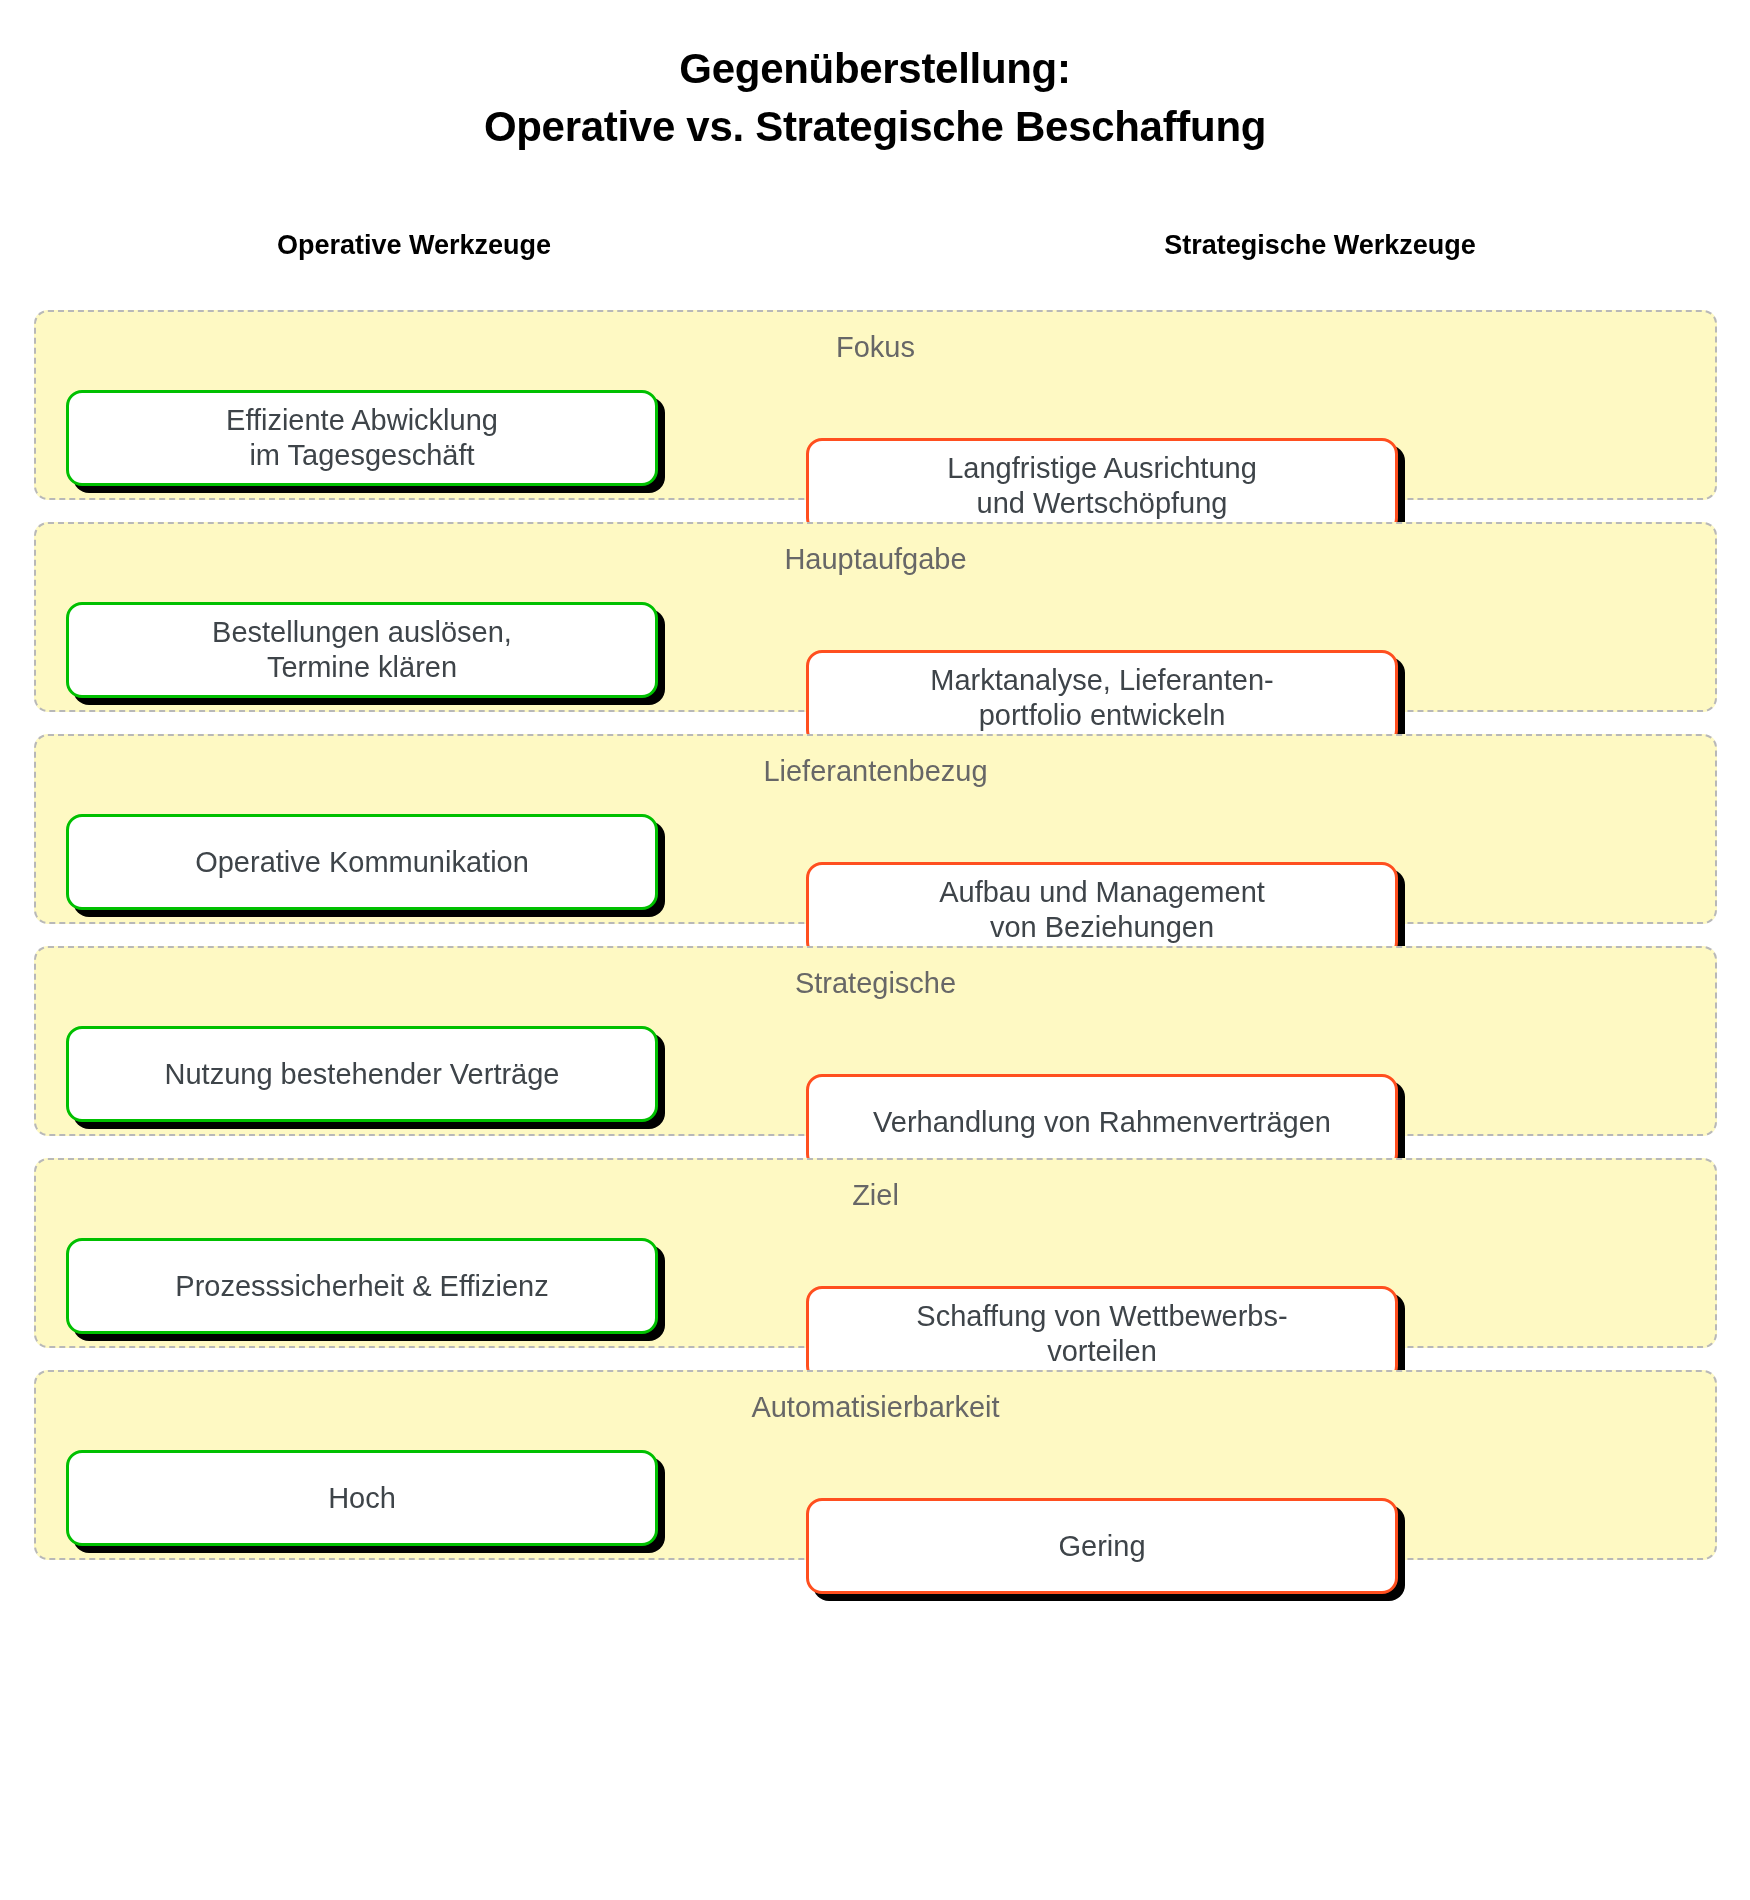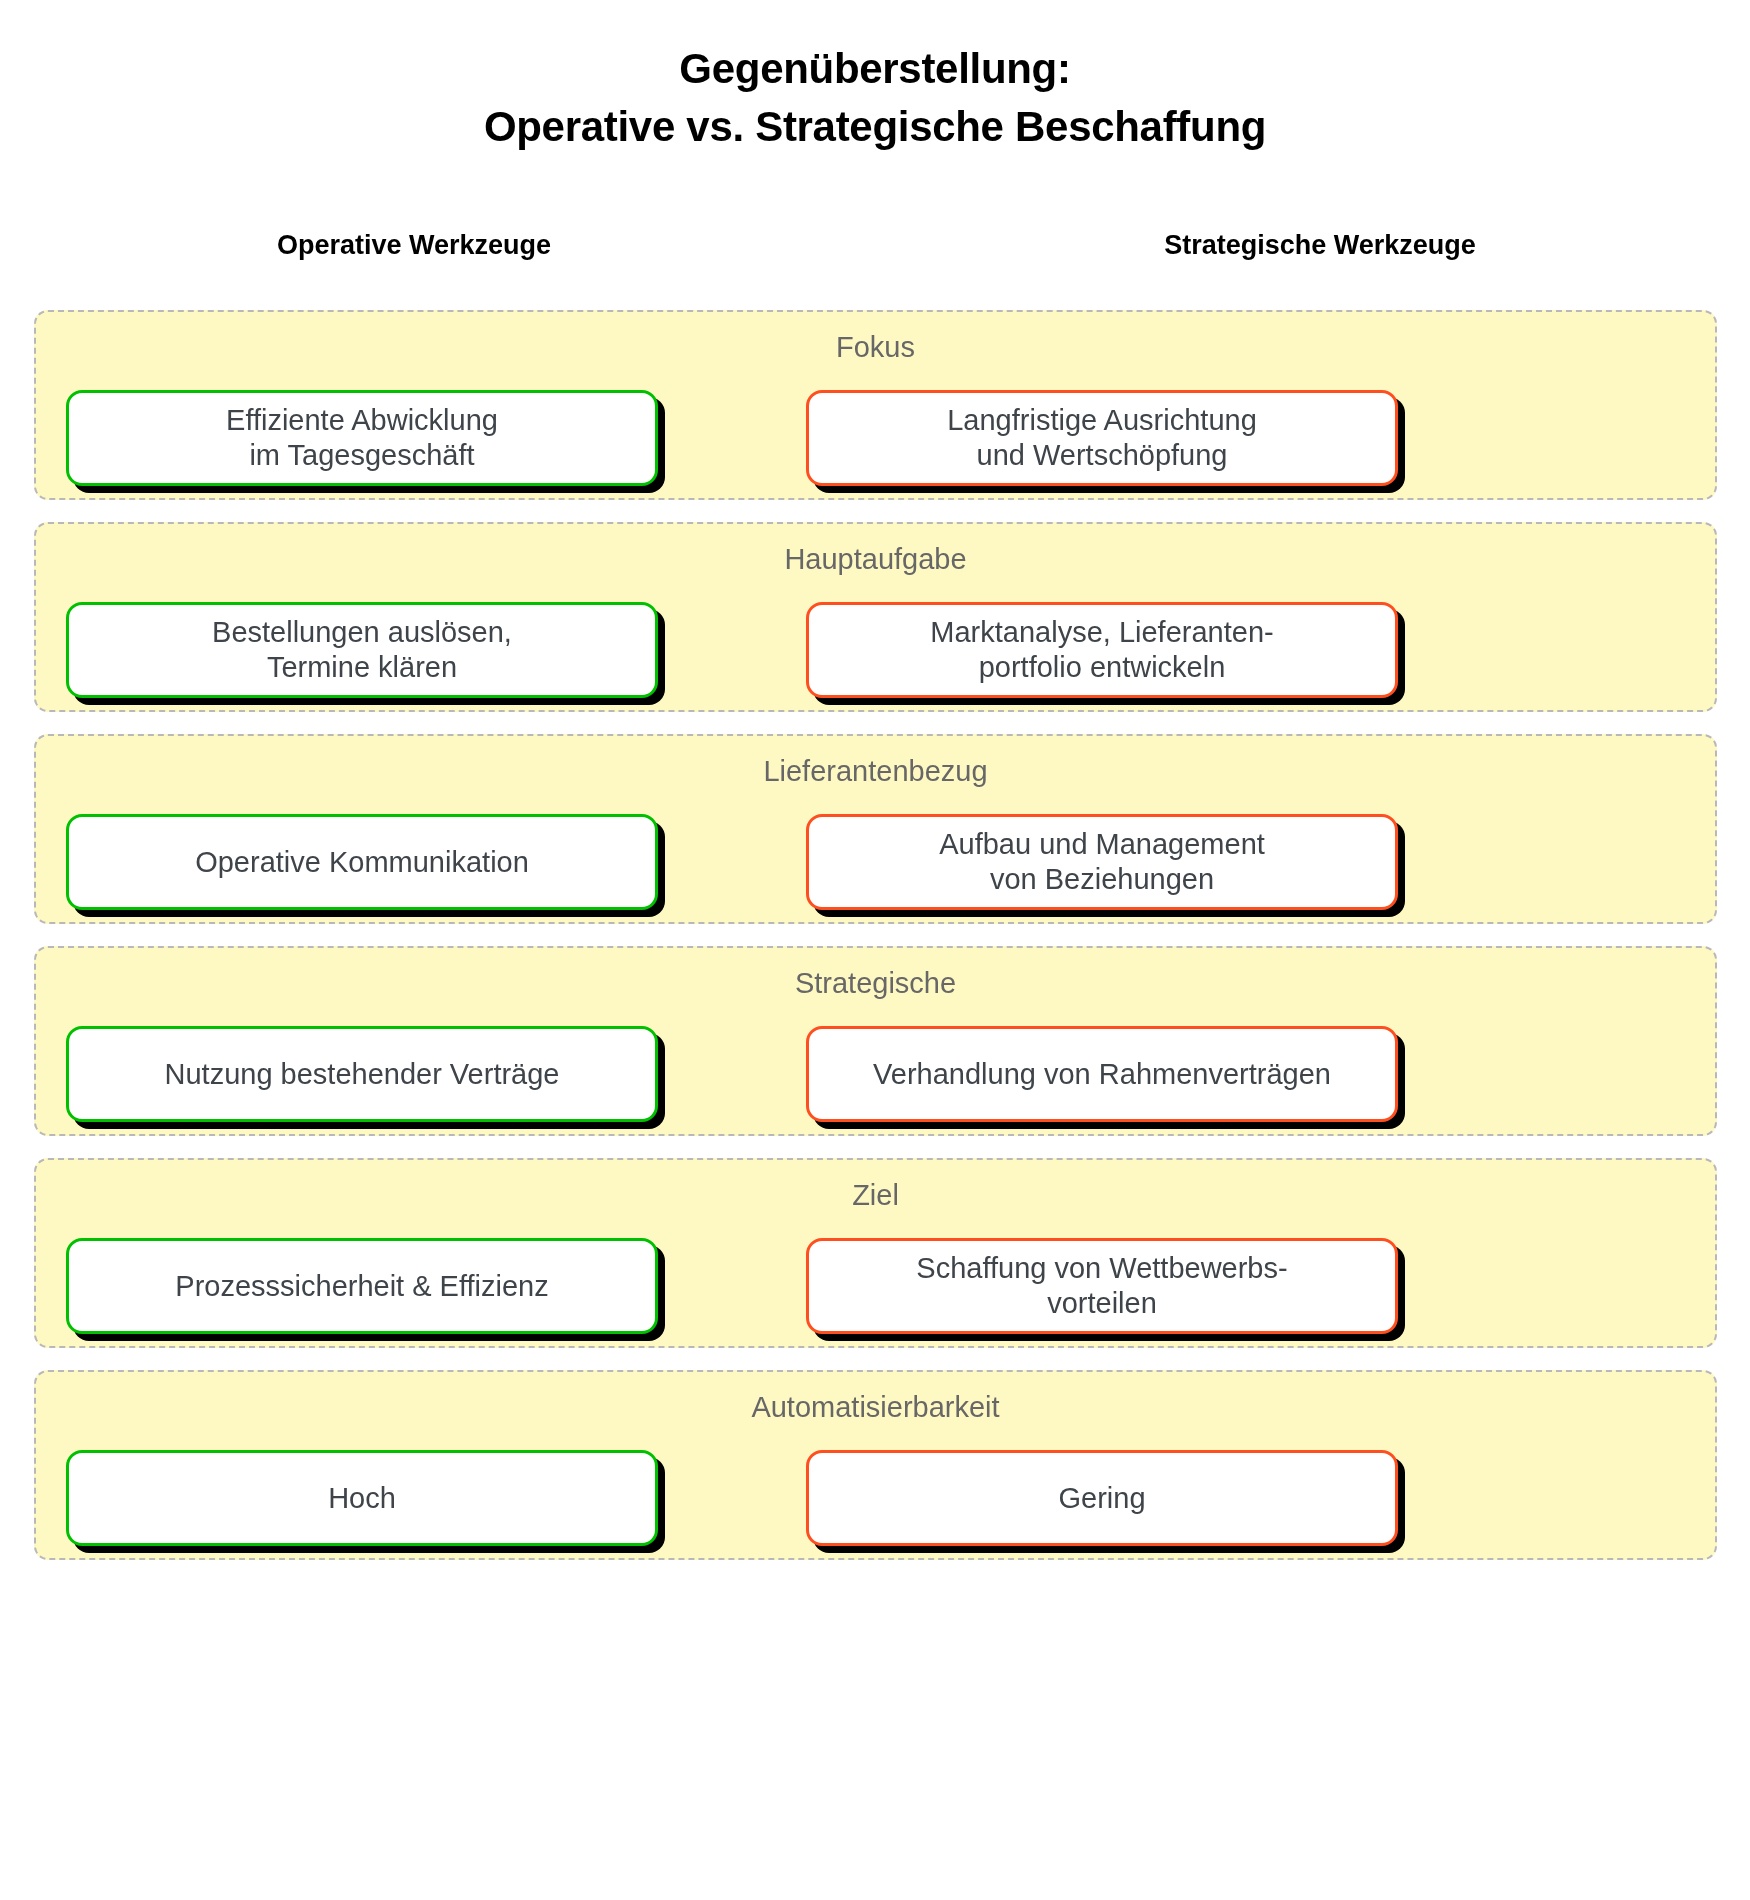--- a/index.html
+++ b/index.html
@@ -101,21 +101,21 @@
     text-align: center;
     font-size: 29px;
     line-height: 35px;
     color: #3e4449;
     padding: 4px 14px;
     box-shadow: 7px 7px 0 0 #000000;
   }
   .box .box-text { display: block; width: 100%; }
 
   .box.left  { left: 30px;  width: 592px; border-color: #00c000; }
-  .box.right { left: 770px; width: 592px; border-color: #ff4f1f; }
+  .box.right { left: 770px; width: 592px; border-color: #ff4f1f; margin-top: 48px; }
 
   
   .row:last-child { margin-bottom: 0; }
 </style>
 </head>
 <body>
 
 <div class="page">
 
   <div class="title-block">

